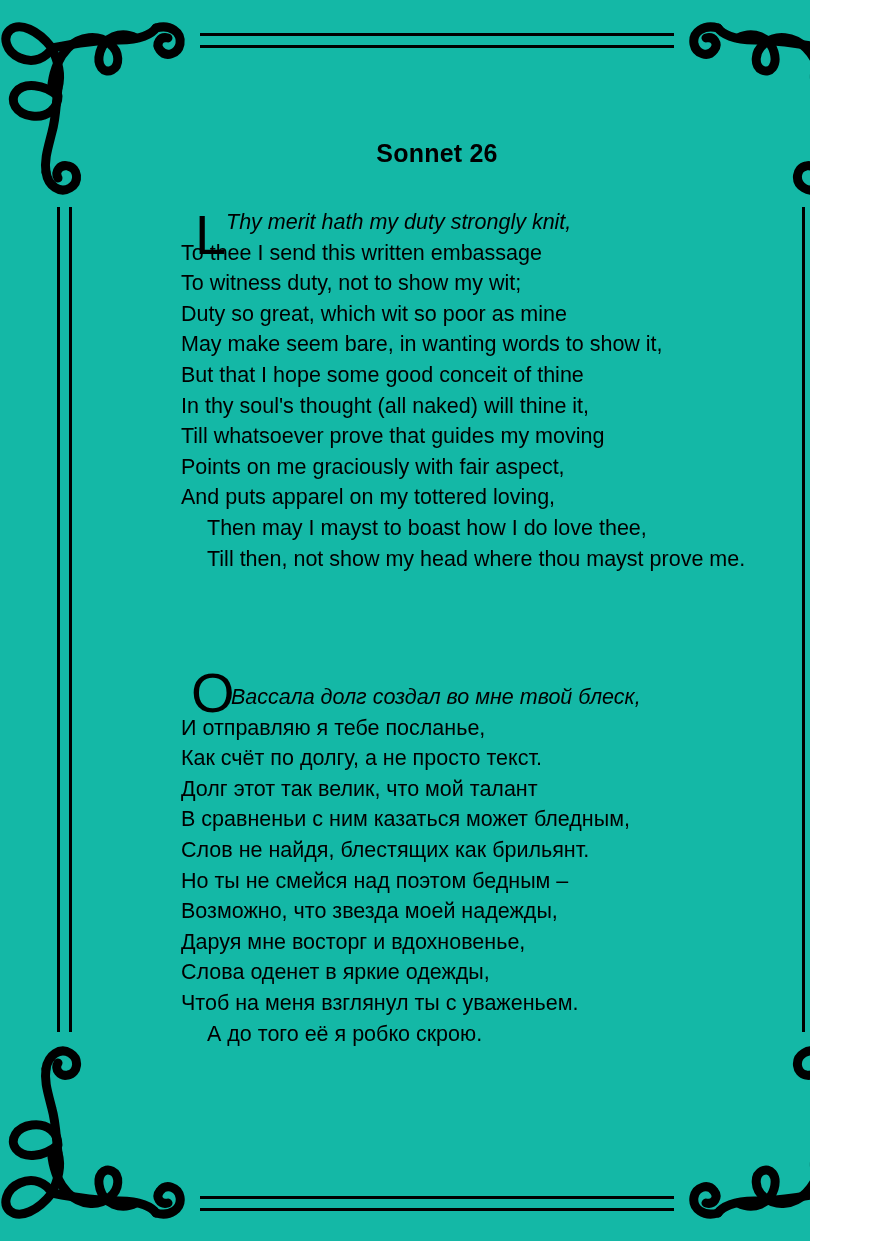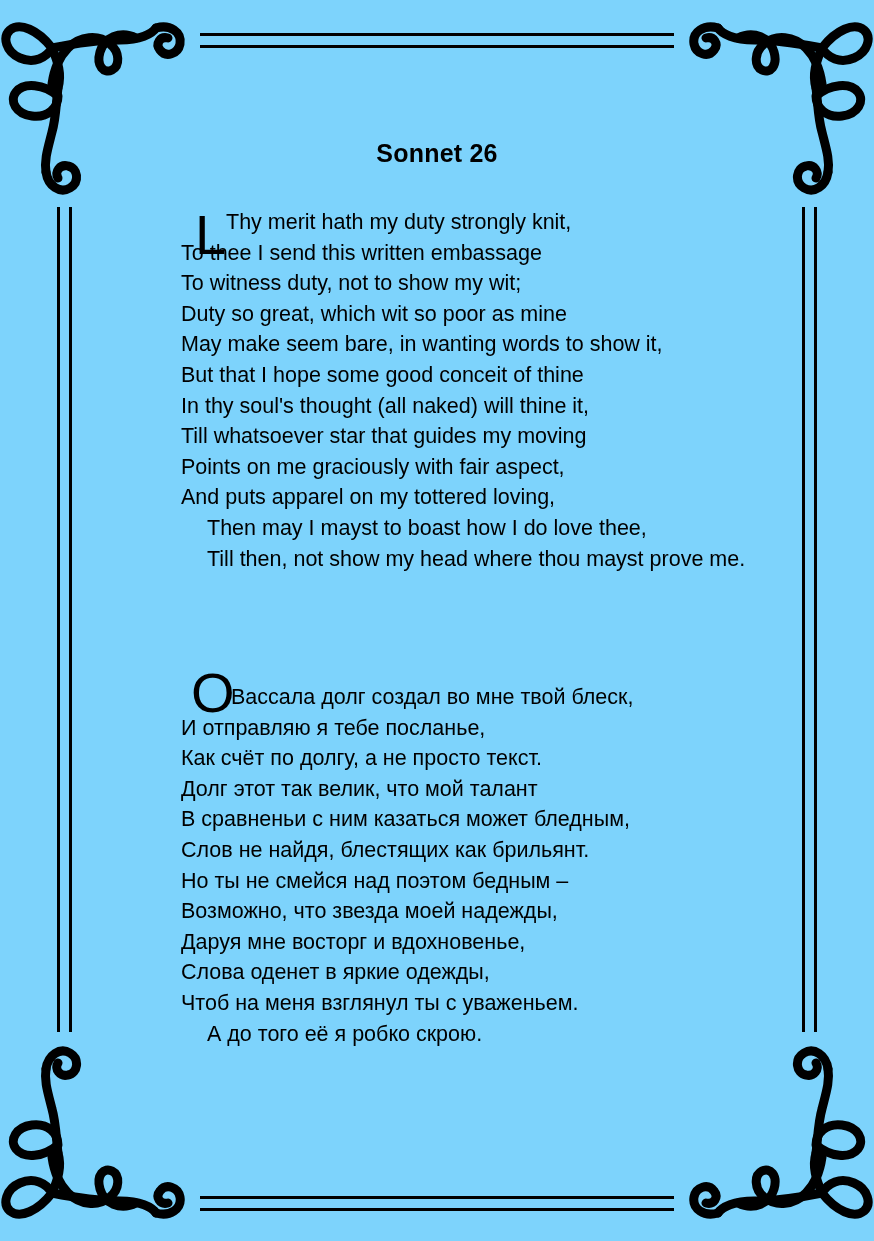--- a/index.html
+++ b/index.html
@@ -2,23 +2,23 @@
 <html><head>
 <meta charset="utf-8">
 <style>
   html, body {
     margin: 0;
     padding: 0;
     background: #ffffff;
   }
   .page {
     position: relative;
-    width: 874px;
+    width: 810px;
     height: 1241px;
-    background: #7dd3fc;
+    background: #14b8a6;
     overflow: hidden;
     font-family: "Liberation Sans", sans-serif;
     color: #000000;
   }
 
   
   .frame-rule {
     position: absolute;
     background: #000000;
   }
@@ -78,21 +78,21 @@
     top: -2px;
     font-size: 56px;
     line-height: 56px;
     font-weight: normal;
     letter-spacing: -1px;
   }
   .stanza-en .dropcap { left: 14px; top: 0px; }
   .stanza-ru .dropcap { left: 10px; top: 0px; }
 
   .poem-line.cap-1 { padding-left: 45px; }
-  .poem-line.cap-2 { padding-left: 45px; }
+  .poem-line.cap-2 { padding-left: 45px; font-style: italic; }
   .stanza-ru .poem-line.cap-1 { padding-left: 50px; }
   .stanza-ru .poem-line.cap-2 { padding-left: 50px; margin-top: 17px; }
 </style>
 </head>
 <body>
 
 <div class="page">
 
   <div class="frame-rule rule-h" style="left:200px; top:33px; width:474px;"></div>
   <div class="frame-rule rule-h" style="left:200px; top:45px; width:474px;"></div>
@@ -184,21 +184,21 @@
 
     <div class="stanza stanza-en" id="stanza-english">
       <span class="dropcap">L</span>
         <div class="poem-line cap-2">Thy merit hath my duty strongly knit,</div>
         <div class="poem-line">To thee I send this written embassage</div>
         <div class="poem-line">To witness duty, not to show my wit;</div>
         <div class="poem-line">Duty so great, which wit so poor as mine</div>
         <div class="poem-line">May make seem bare, in wanting words to show it,</div>
         <div class="poem-line">But that I hope some good conceit of thine</div>
         <div class="poem-line">In thy soul's thought (all naked) will thine it,</div>
-        <div class="poem-line">Till whatsoever star that guides my moving</div>
+        <div class="poem-line">Till whatsoever prove that guides my moving</div>
         <div class="poem-line">Points on me graciously with fair aspect,</div>
         <div class="poem-line">And puts apparel on my tottered loving,</div>
         <div class="poem-line indent">Then may I mayst to boast how I do love thee,</div>
         <div class="poem-line indent">Till then, not show my head where thou mayst prove me.</div>
       </div>
 
     <div class="stanza stanza-ru" id="stanza-russian">
       <span class="dropcap">О</span>
         <div class="poem-line cap-2">Вассала долг создал во мне твой блеск,</div>
         <div class="poem-line">И отправляю я тебе посланье,</div>

